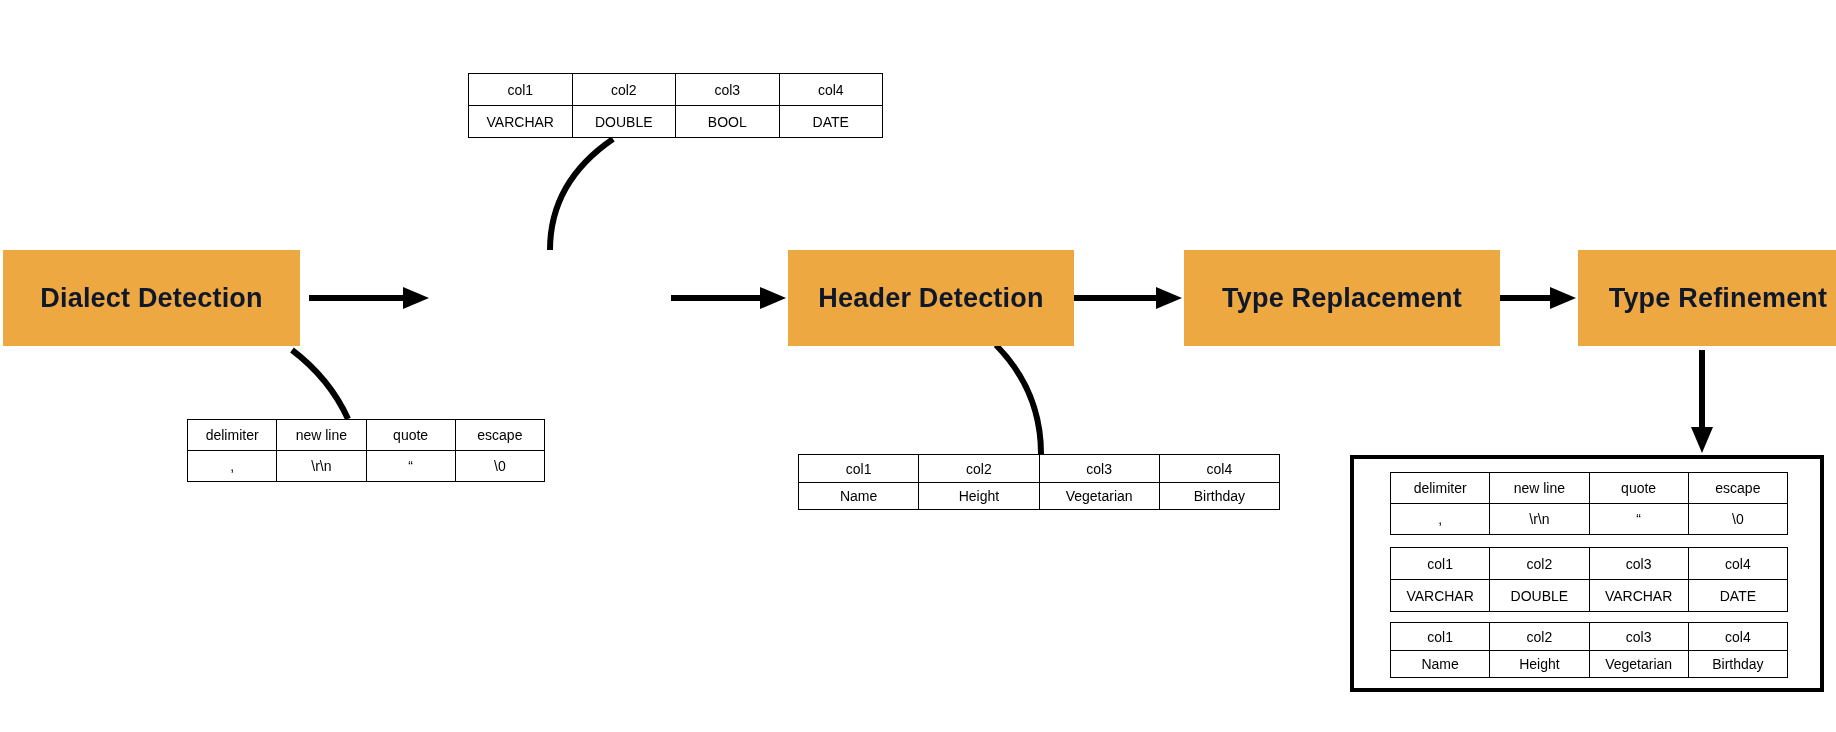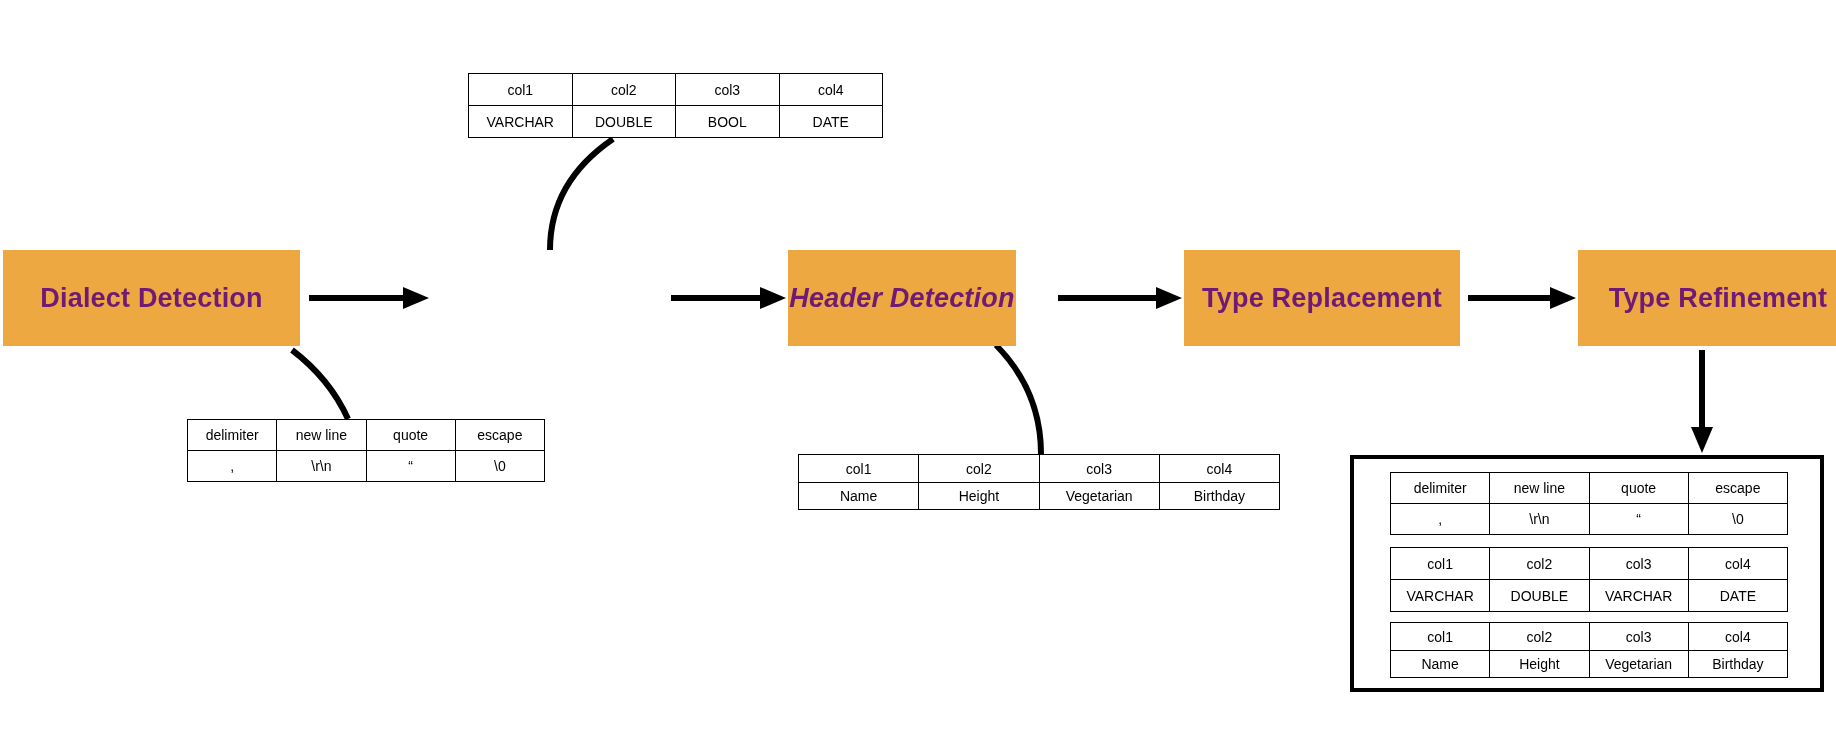--- a/index.html
+++ b/index.html
@@ -19,21 +19,21 @@
   .step {
     position: absolute;
     top: 250px;
     height: 96px;
     background: #EEA841;
     display: flex;
     align-items: center;
     justify-content: center;
     font-size: 27px;
     font-weight: 700;
-    color: #701a75;
+    color: #0f172a;
     letter-spacing: 0.2px;
   }
   
   .dtable {
     position: absolute;
     border-collapse: collapse;
     table-layout: fixed;
     background: #ffffff;
   }
   .dtable td {
@@ -109,24 +109,24 @@
     </g>
 
     <path class="stroke" d="M 613 139 Q 550 182 550 250"></path>
     <path class="stroke" d="M 292 350 Q 330 379 348 419"></path>
     <path class="stroke" d="M 996 345 Q 1041 391 1041 454"></path>
   </svg>
 
   <div class="step" style="left:3px; width:297px;">
     <span>Dialect Detection</span>
   </div>
-  <div class="step" style="left:788px; width:228px;font-style:italic;">
+  <div class="step" style="left:788px; width:286px;">
     <span>Header Detection</span>
   </div>
-  <div class="step" style="left:1184px; width:276px;justify-content:center;">
+  <div class="step" style="left:1184px; width:316px;justify-content:center;">
     <span>Type Replacement</span>
   </div>
   <div class="step" style="left:1578px; width:280px;">
     <span>Type Refinement</span>
   </div>
 
   <table class="dtable" style="left:468px; top:73px; width:415px; height:64px;">
     <tbody>
         <tr style="height:32px;">
       <td>col1</td>

